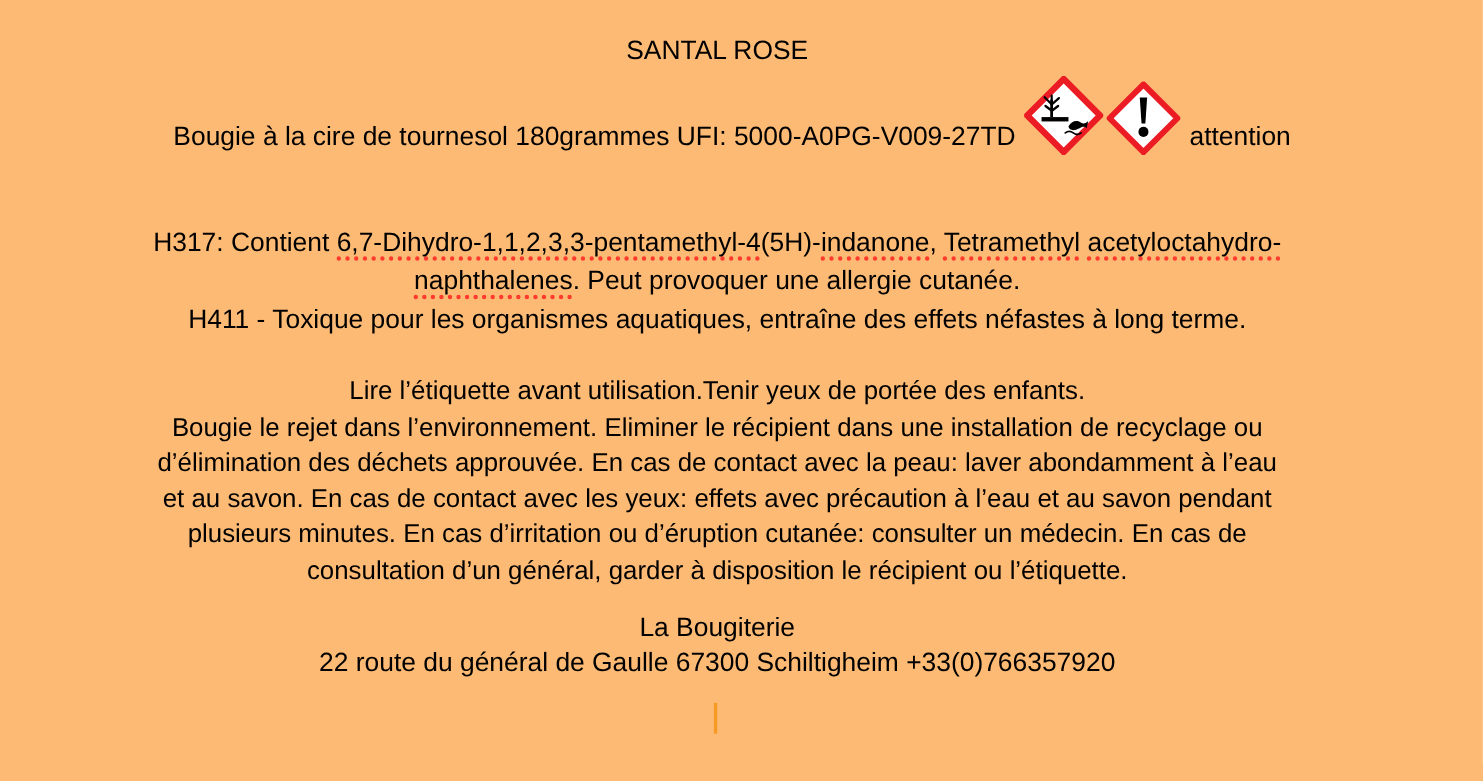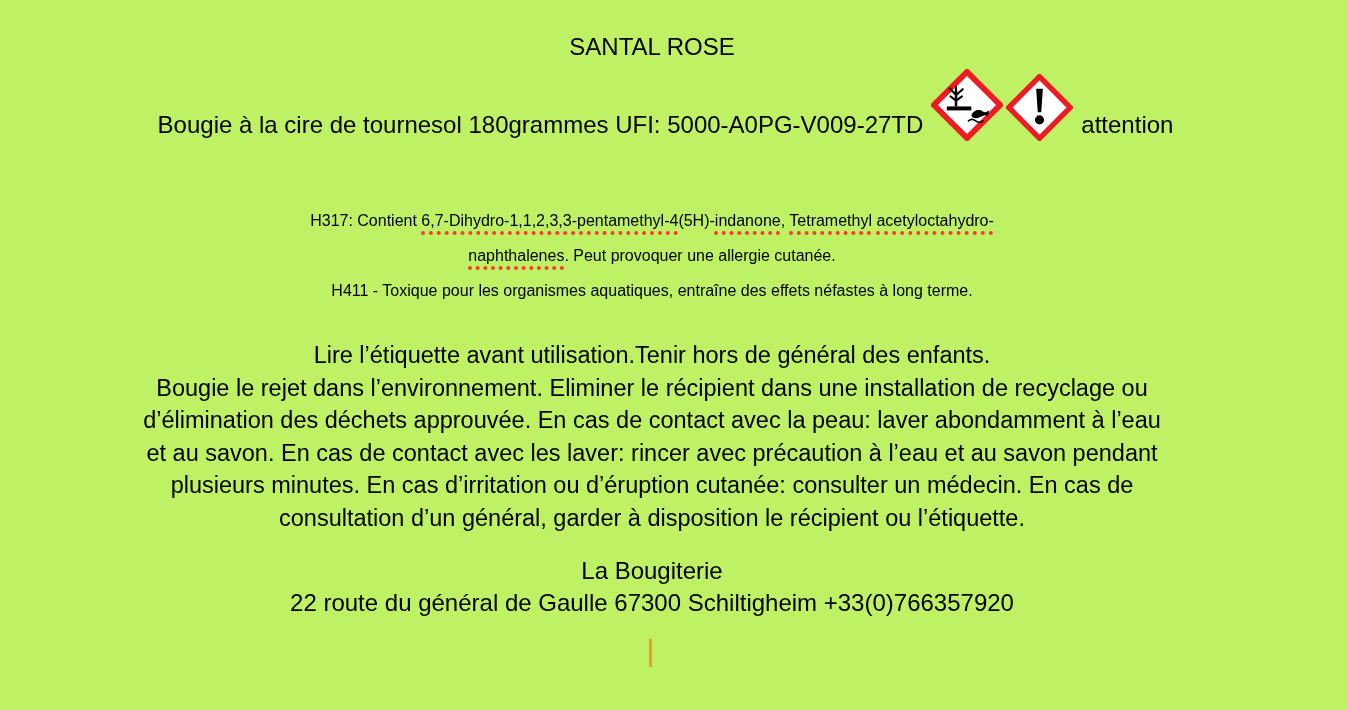--- a/index.html
+++ b/index.html
@@ -4,21 +4,21 @@
 <style>
   * { margin: 0; padding: 0; box-sizing: border-box; }
   html, body { width: 1348px; height: 710px; }
   body {
     background: #ffffff;
     font-family: "Liberation Sans", sans-serif;
     color: #000000;
     overflow: hidden;
     position: relative;
   }
-  .page { position: absolute; inset: 0; background: #bef264; }
+  .page { position: absolute; inset: 0; background: #fdba74; }
   
   .doc { position: absolute; left: 0; top: 0; width: 1304px; height: 710px; }
 
   .title {
     position: absolute; top: 30px; left: 0; width: 100%;
     text-align: center; font-size: 24px; line-height: 33px; white-space: nowrap;
   }
 
   .product-row {
     position: absolute; top: 69px; left: 0; width: 100%; height: 72px;
@@ -34,21 +34,21 @@
     fill: #ffffff;
     stroke: var(--pictogram-red, #ec1c24);
     stroke-width: 8; stroke-linejoin: miter;
   }
   .glyph { fill: #000; }
   .glyph-line { stroke: #000; stroke-width: 2.8; fill: none; stroke-linecap: round; }
   .glyph-wave { stroke: #000; stroke-width: 2.2; fill: none; stroke-linecap: round; }
 
   .hazard {
     position: absolute; top: 203px; left: 0; width: 100%;
-    text-align: center; font-size: 16px; line-height: 35px;
+    text-align: center; font-size: 24px; line-height: 35px;
   }
   .hline { white-space: nowrap; }
   .miss {
     text-decoration-line: underline;
     text-decoration-style: dotted;
     text-decoration-color: var(--spellcheck-red, #ff3a2e);
     text-decoration-thickness: 4px;
     text-underline-offset: 5px;
   }
 
@@ -100,24 +100,24 @@
       <span class="ptext signal">attention</span>
     </div>
 
     <div class="hazard">
       <div class="hline"><span>H317: Contient </span><span class="miss">6,7-Dihydro-1,1,2,3,3-pentamethyl-4</span><span>(5H)-</span><span class="miss">indanone</span><span>, </span><span class="miss">Tetramethyl</span><span> </span><span class="miss">acetyloctahydro-</span></div>
       <div class="hline"><span class="miss">naphthalenes</span><span>. Peut provoquer une allergie cutanée.</span></div>
       <div class="hline">H411 - Toxique pour les organismes aquatiques, entraîne des effets néfastes à long terme.</div>
     </div>
 
     <div class="para">
-      <div class="pline">Lire l’étiquette avant utilisation.Tenir hors de général des enfants.</div>
+      <div class="pline">Lire l’étiquette avant utilisation.Tenir yeux de portée des enfants.</div>
       <div class="pline">Bougie le rejet dans l’environnement. Eliminer le récipient dans une installation de recyclage ou</div>
       <div class="pline">d’élimination des déchets approuvée. En cas de contact avec la peau: laver abondamment à l’eau</div>
-      <div class="pline">et au savon. En cas de contact avec les laver: rincer avec précaution à l’eau et au savon pendant</div>
+      <div class="pline">et au savon. En cas de contact avec les yeux: effets avec précaution à l’eau et au savon pendant</div>
       <div class="pline">plusieurs minutes. En cas d’irritation ou d’éruption cutanée: consulter un médecin. En cas de</div>
       <div class="pline">consultation d’un général, garder à disposition le récipient ou l’étiquette.</div>
     </div>
 
     <div class="footer">
       <div>La Bougiterie</div>
       <div>22 route du général de Gaulle 67300 Schiltigheim +33(0)766357920</div>
     </div>
 
   </div>

